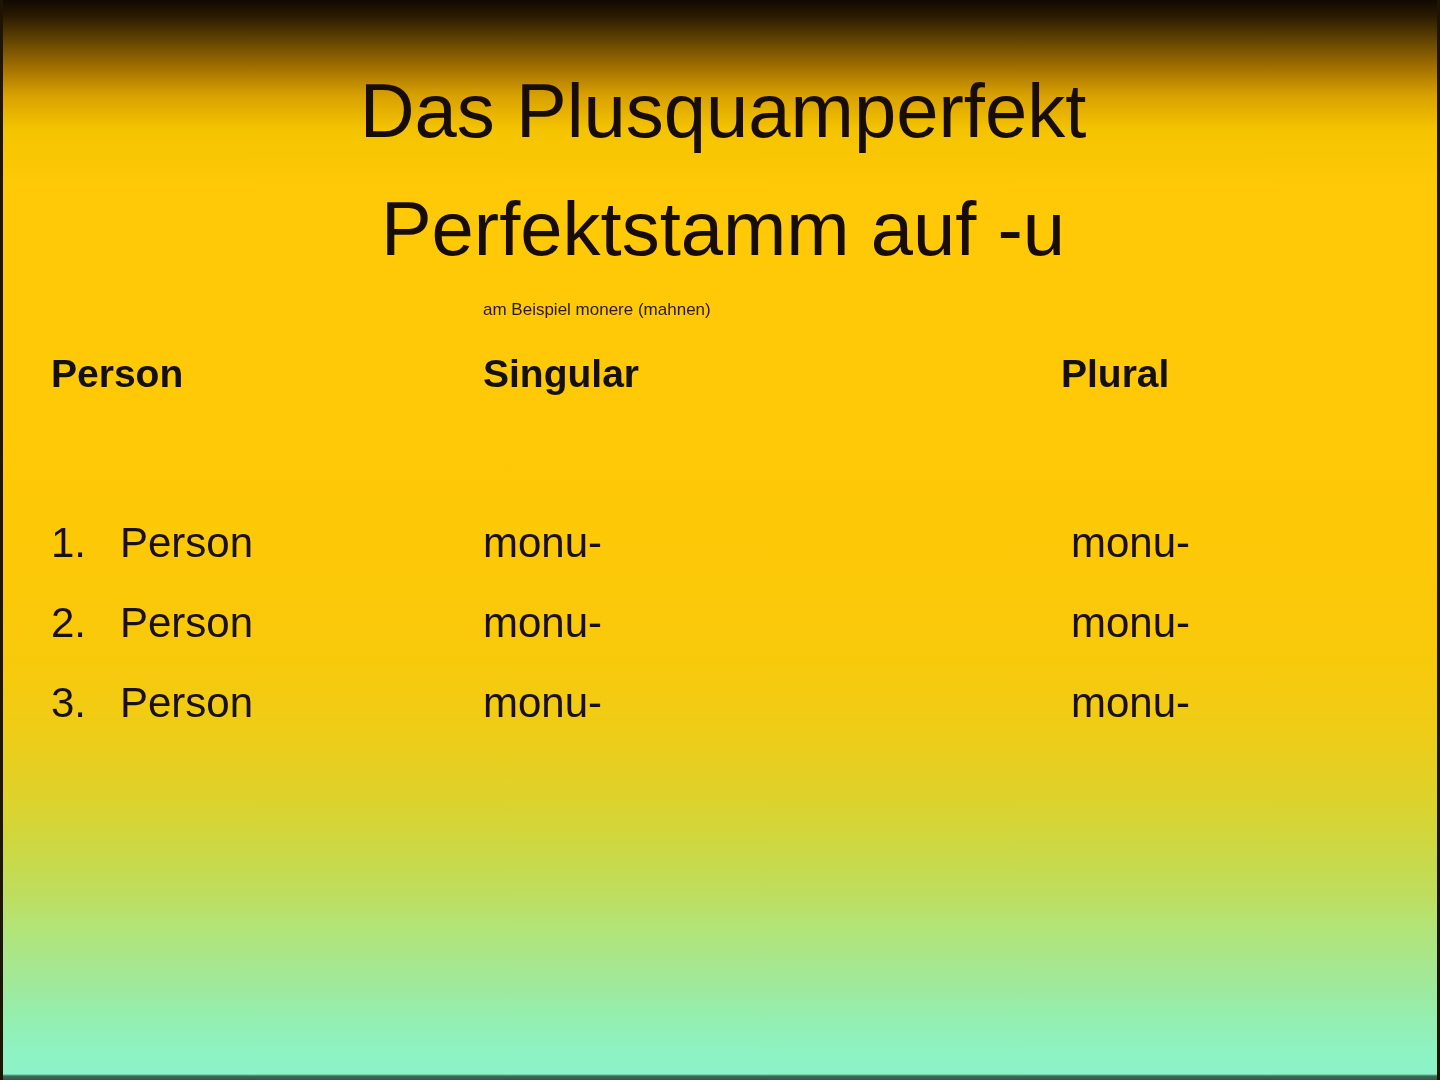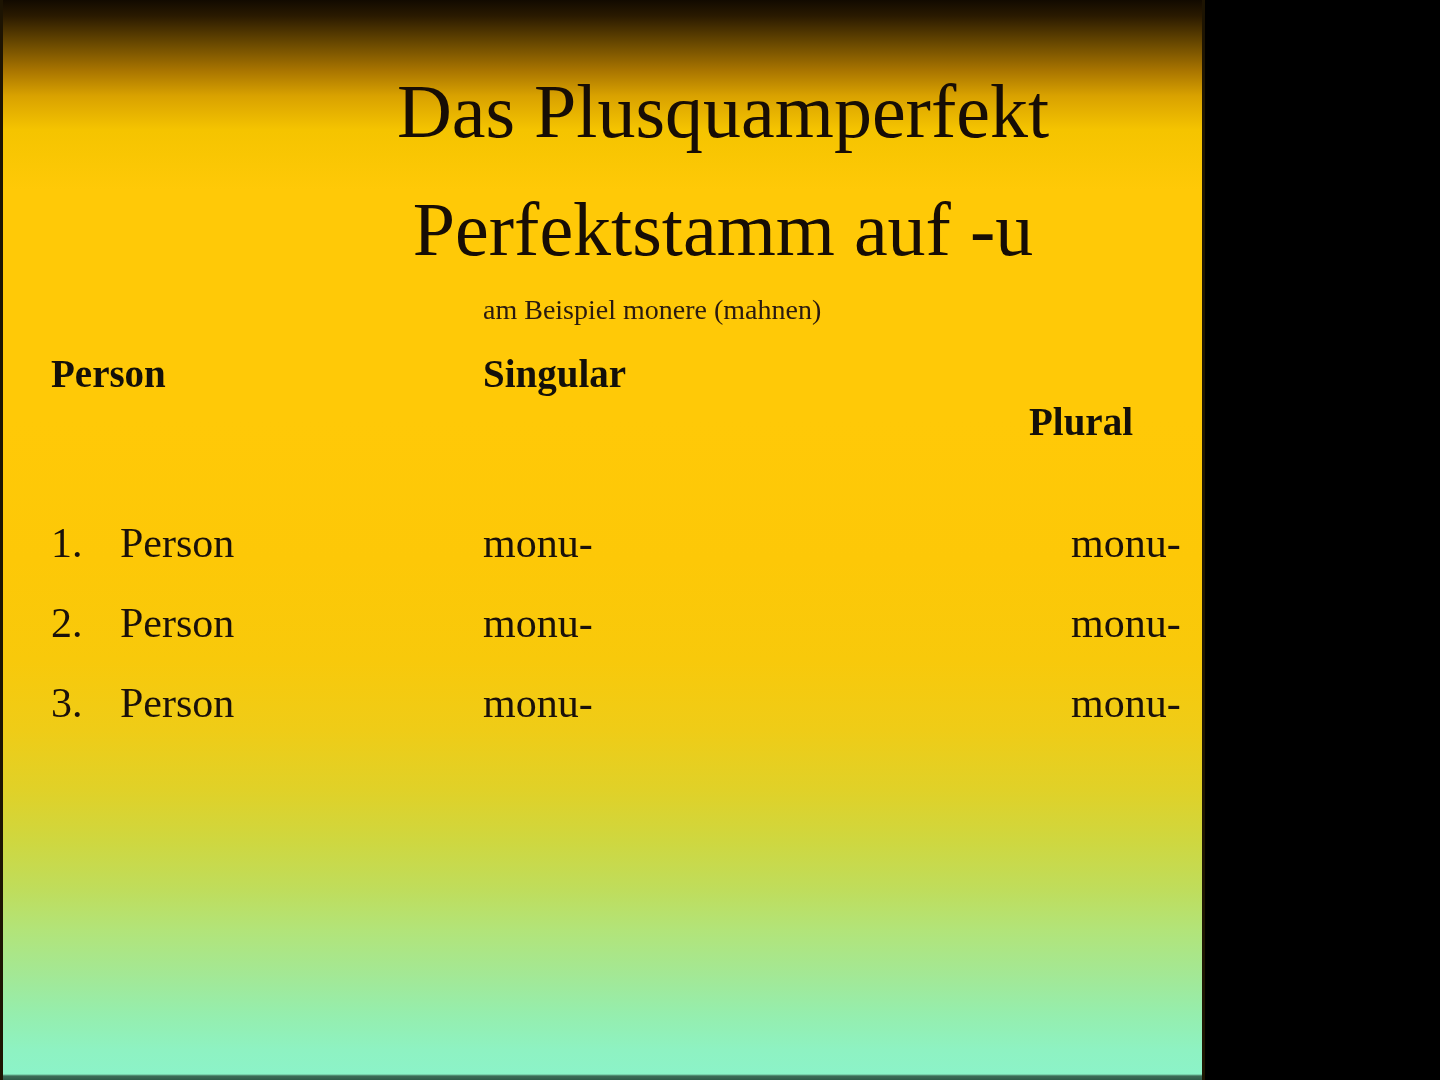--- a/index.html
+++ b/index.html
@@ -3,25 +3,25 @@
 <meta charset="utf-8">
 <style>
   html, body {
     margin: 0;
     padding: 0;
     background: #000;
   }
 
   .slide {
     position: relative;
-    width: 1205px;
+    width: 1440px;
     height: 1080px;
     overflow: hidden;
     box-sizing: border-box;
-    font-family: Liberation Serif, serif;
+    font-family: Liberation Sans, sans-serif;
     color: #1c1008;
     
     background: linear-gradient(
       to bottom,
       #120a00 0px,
       #2a1a00 16px,
       #6b4a00 44px,
       #a87400 70px,
       #d9a200 96px,
       #f5c400 130px,
@@ -61,21 +61,21 @@
     letter-spacing: 0px;
     color: #170d05;
     white-space: nowrap;
   }
 
   
   .subtitle {
     position: absolute;
     left: 480px;
     top: 293px;
-    font-size: 28px;
+    font-size: 17px;
     font-weight: 400;
     line-height: 34px;
     color: #2a1a10;
     white-space: nowrap;
   }
 
   
   .conj-table {
     position: absolute;
     left: 0;
@@ -93,21 +93,21 @@
     top: 0;
     font-size: 39px;
     font-weight: bold;
     line-height: 52px;
     color: #14100a;
     white-space: nowrap;
   }
 
   .col-person  { left: 48px;  }
   .col-singular{ left: 480px; text-align: center; }
-  .col-plural  { left: 1026px; margin-top: 48px;}
+  .col-plural  { left: 1058px;}
 
   .table-body {
     position: absolute;
     left: 0;
     top: 164px;
     width: 1440px;
   }
 
   .row {
     position: relative;

